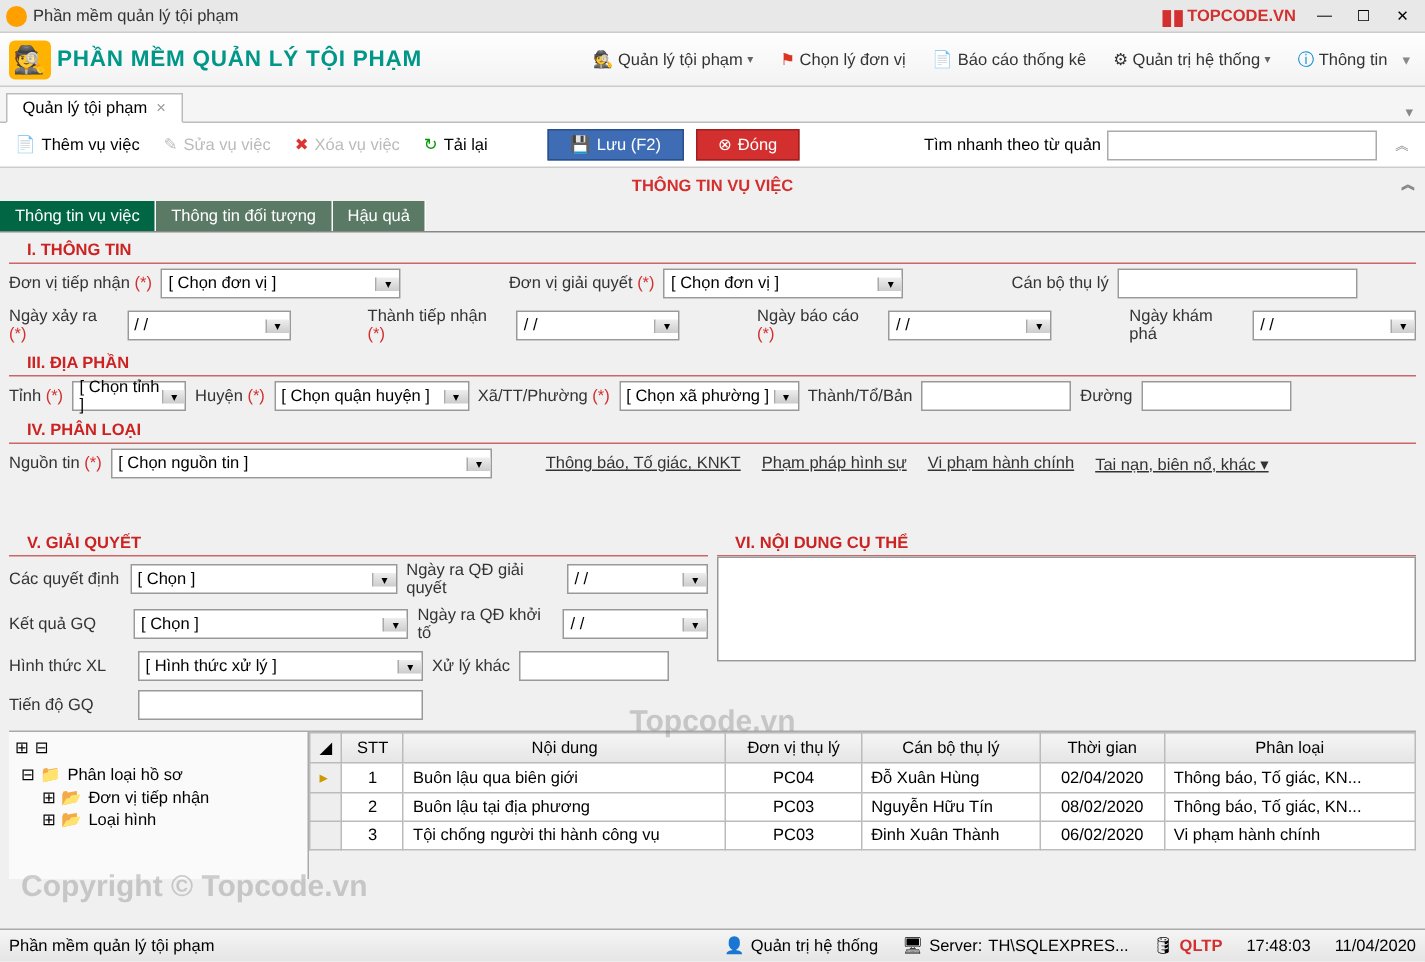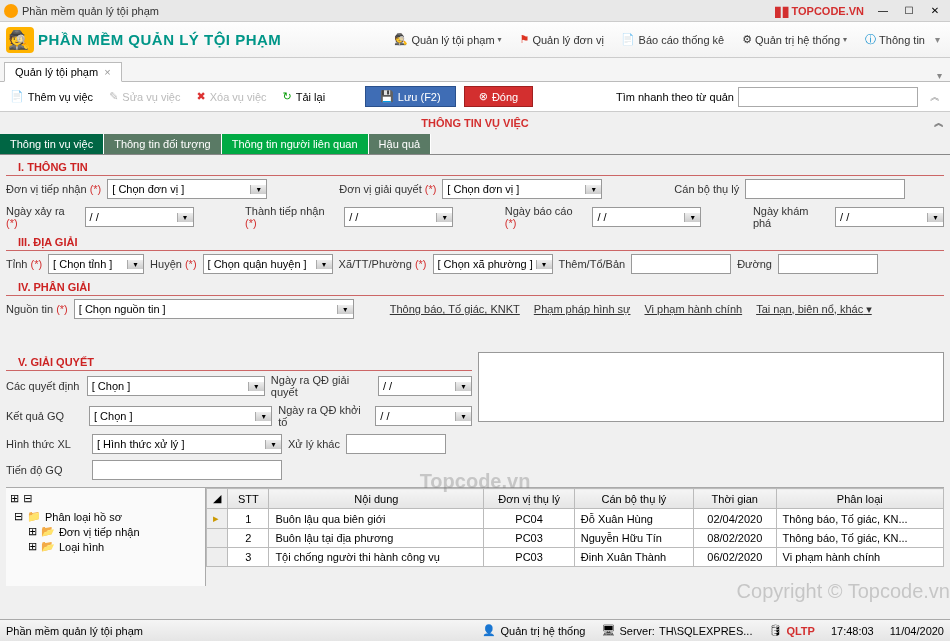--- a/index.html
+++ b/index.html
@@ -76,21 +76,21 @@
 .grid .rowhead { width: 18px; background: #eee; }
 .grid .arrow { color: #c90; }
 
 
 .status { position: absolute; bottom: 0; left: 0; right: 0; height: 22px; background: linear-gradient(#f5f5f5,#e5e5e5); border-top: 1px solid #aaa; display: flex; align-items: center; padding: 0 6px; gap: 16px; }
 .status .seg { display: flex; align-items: center; gap: 4px; }
 .status .spacer { flex: 1; }
 .status .red { color: #d32f2f; font-weight: bold; }
 
 .watermark { position: absolute; top: 470px; left: 0; right: 0; text-align: center; color: rgba(120,120,120,.35); font-size: 20px; font-weight: bold; pointer-events: none; }
-.watermark2 { position: absolute; top: 580px; left: 14px; right: 0; text-align: right; color: rgba(120,120,120,.35); font-size: 20px; font-weight: normal; pointer-events: none; }
+.watermark2 { position: absolute; top: 580px; left: 14px; right: 0; text-align: left; color: rgba(120,120,120,.35); font-size: 20px; font-weight: bold; pointer-events: none; }
 
 
 .cols { display: flex; gap: 6px; }
 .col { flex: 1; }
 .txtarea { width: 100%; height: 70px; border: 1px solid #999; resize: none; }
 </style>
 </head>
 <body>
 
 <div class="titlebar">
@@ -114,21 +114,21 @@
   </div>
   <div class="spacer"></div>
   <div class="menus">
     <div class="menu">
         <span>🕵️</span>
         <span>Quản lý tội phạm</span>
         <span class="caret">▾</span>
       </div>
     <div class="menu">
         <span style="color:#d32">⚑</span>
-        <span>Quản lý đơn vị</span>
+        <span>Chọn lý đơn vị</span>
       </div>
     <div class="menu">
         <span>📄</span>
         <span>Báo cáo thống kê</span>
       </div>
     <div class="menu">
         <span>⚙</span>
         <span>Quản trị hệ thống</span>
         <span class="caret">▾</span>
       </div>
@@ -183,21 +183,20 @@
 </div>
 
 <div class="sectitle">
   <span>THÔNG TIN VỤ VIỆC</span>
   <span class="chevup2">︽</span>
 </div>
 
 <div class="subtabs">
   <div class="subtab t0">Thông tin vụ việc</div>
   <div class="subtab t1">Thông tin đối tượng</div>
-  <div class="subtab t2">Thông tin người liên quan</div>
   <div class="subtab t3">Hậu quả</div>
 </div>
 
 <div class="formwrap">
 
   <div class="grp-head">I. THÔNG TIN</div>
   <div class="row">
     <span class="lbl"><span>Đơn vị tiếp nhận</span> <span class="star">(*)</span></span>
     <div class="sel" style="width:160px">
         <span>[ Chọn đơn vị ]</span>
@@ -233,47 +232,47 @@
         <span class="dd">▾</span>
       </div>
     <div style="width:40px"></div>
     <span class="lbl">Ngày khám phá</span>
     <div class="sel" style="width:110px">
         <span>/  /</span>
         <span class="dd">▾</span>
       </div>
   </div>
 
-  <div class="grp-head">III. ĐỊA GIẢI</div>
+  <div class="grp-head">III. ĐỊA PHẦN</div>
   <div class="row">
     <span class="lbl"><span>Tỉnh</span> <span class="star">(*)</span></span>
-    <div class="sel" style="width:96px">
+    <div class="sel" style="width:76px">
         <span>[ Chọn tỉnh ]</span>
         <span class="dd">▾</span>
       </div>
     <span class="lbl"><span>Huyện</span> <span class="star">(*)</span></span>
     <div class="sel" style="width:130px">
         <span>[ Chọn quận huyện ]</span>
         <span class="dd">▾</span>
       </div>
     <span class="lbl"><span>Xã/TT/Phường</span> <span class="star">(*)</span></span>
     <div class="sel" style="width:120px">
         <span>[ Chọn xã phường ]</span>
         <span class="dd">▾</span>
       </div>
-    <span class="lbl">Thêm/Tổ/Bản</span>
+    <span class="lbl">Thành/Tổ/Bản</span>
     <input class="inp" style="width: 100px;">
     <span class="lbl">Đường</span>
     <input class="inp" style="width: 100px;">
   </div>
 
-  <div class="grp-head">IV. PHÂN GIẢI</div>
+  <div class="grp-head">IV. PHÂN LOẠI</div>
   <div class="row">
     <span class="lbl"><span>Nguồn tin</span> <span class="star">(*)</span></span>
-    <div class="sel" style="width:280px">
+    <div class="sel" style="width:254px">
         <span>[ Chọn nguồn tin ]</span>
         <span class="dd">▾</span>
       </div>
     <div style="width:20px"></div>
     <span class="linkbtn">Thông báo, Tố giác, KNKT</span>
     <span class="linkbtn">Phạm pháp hình sự</span>
     <span class="linkbtn">Vi phạm hành chính</span>
     <span class="linkbtn"><span>Tai nạn, biên nổ, khác</span> ▾</span>
   </div>
 
@@ -314,20 +313,21 @@
           </div>
         <span class="lbl">Xử lý khác</span>
         <input class="inp" style="width: 100px;">
       </div>
       <div class="row">
         <span class="lbl" style="width:80px">Tiến độ GQ</span>
         <input class="inp" style="width: 190px;">
       </div>
     </div>
     <div class="col">
+      <div class="grp-head">VI. NỘI DUNG CỤ THỂ</div>
       <textarea class="txtarea" style=""></textarea>
     </div>
   </div>
 
   <div class="bottom">
     <div class="tree">
       <div class="treetools">
         <span>⊞</span>
         <span>⊟</span>
       </div>

